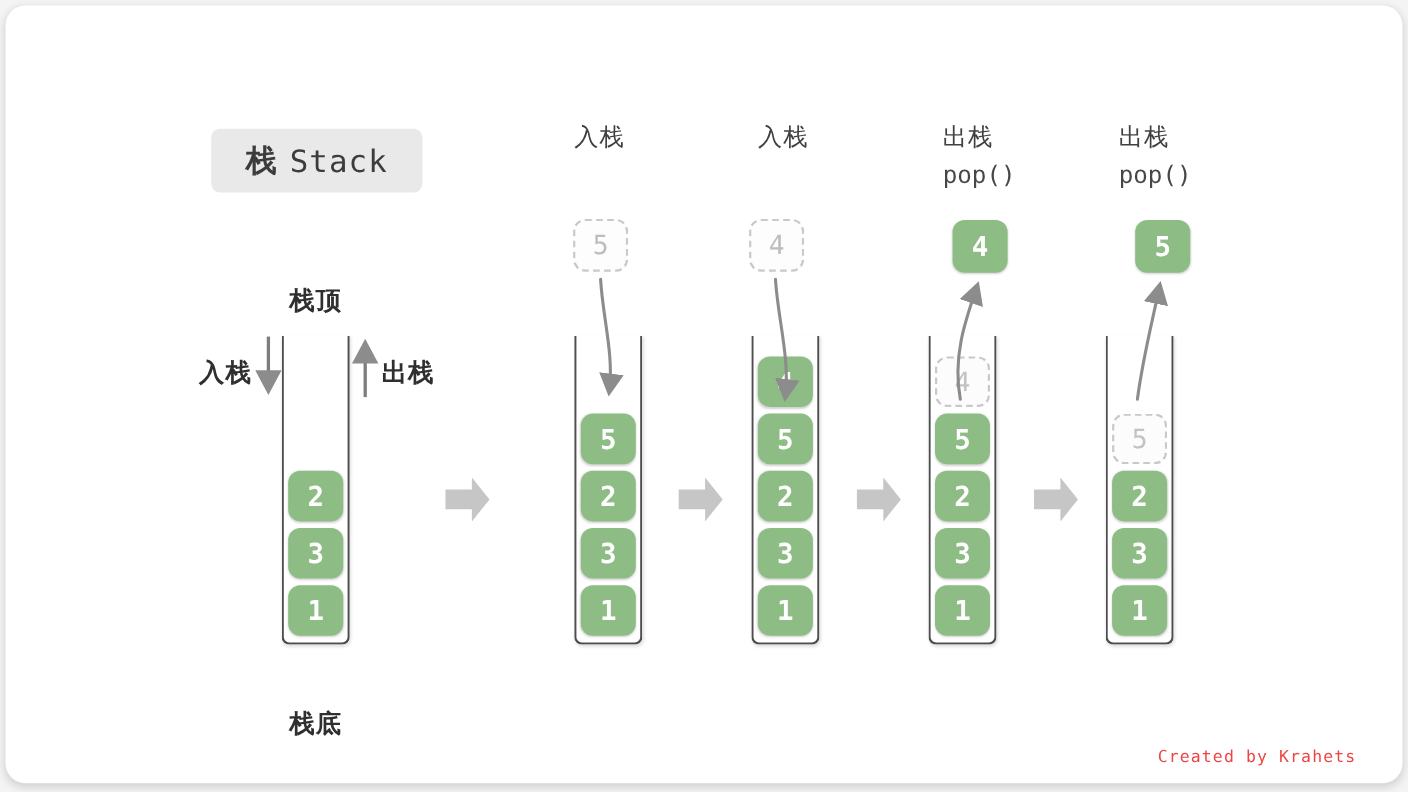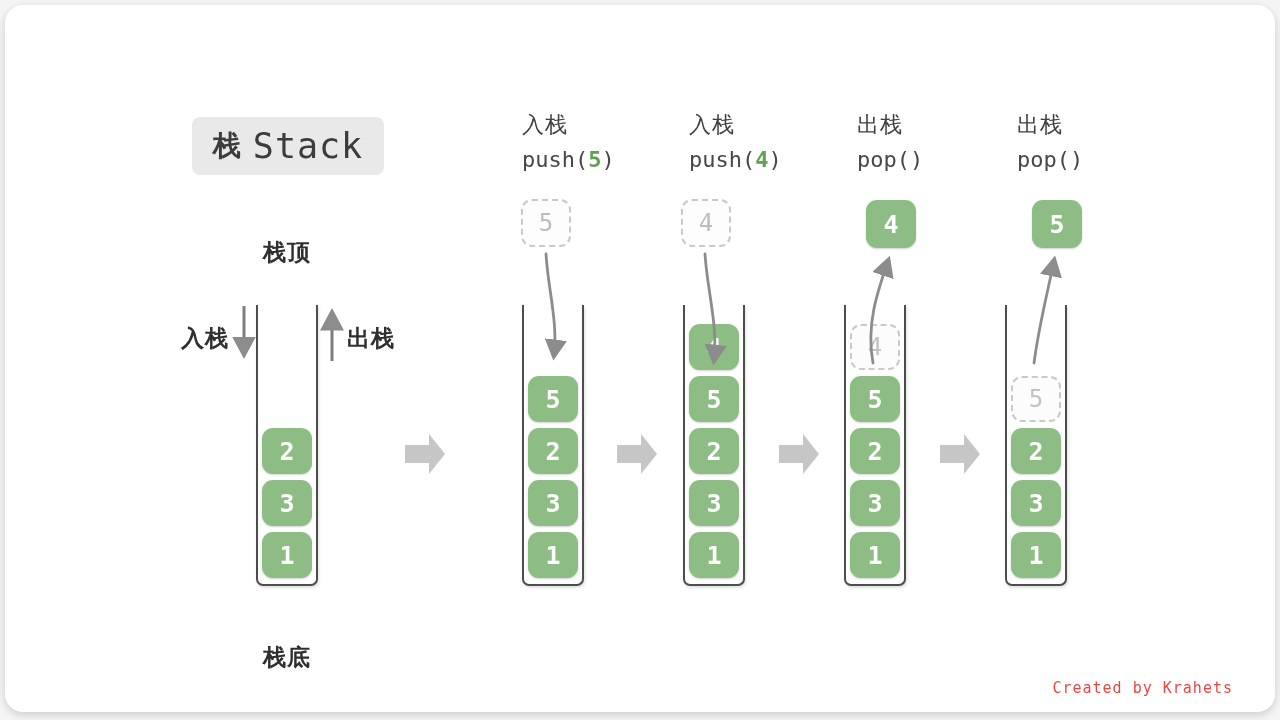--- a/index.html
+++ b/index.html
@@ -14,21 +14,21 @@
   }
 
   
   .title-box {
     position: absolute; left: 187px; top: 112px; width: 192px; height: 58px;
     background: #e9e9e9; border-radius: 8px;
     display: flex; align-items: center; justify-content: center;
     color: #3c3c3c;
   }
   .title-zh { font-weight: bold; font-size: 28px; font-family: "Liberation Sans", sans-serif; }
-  .title-en { font-size: 35px; font-family: "DejaVu Sans Mono", monospace; margin-left: 12px; letter-spacing: 1px; color: #3c3c3c; }
+  .title-en { font-size: 28px; font-family: "DejaVu Sans Mono", monospace; margin-left: 12px; letter-spacing: 1px; color: #3c3c3c; }
 
   
   .op-header { position: absolute; top: 107px; width: 160px; color: #3f3f3f; }
   .op-zh { font-size: 22px; line-height: 26px; letter-spacing: 1px; }
   .op-code { margin-top: 9px; font-family: "DejaVu Sans Mono", monospace; font-size: 22px; line-height: 26px; color: #47474a; }
   .op-code .arg { color: #5fa052; font-weight: bold; }
 
   
   .side-label { position: absolute; font-weight: bold; font-size: 23px; color: #2f2f2f; letter-spacing: 1px; }
 
@@ -77,36 +77,34 @@
 <div class="page">
   <div class="card">
 
     <div class="title-box">
       <span class="title-zh">栈</span>
       <span class="title-en">Stack</span>
     </div>
 
     <div class="op-header" style="left:517px">
       <div class="op-zh">入栈</div>
-      <div class="op-code"><span>push(</span><span class="arg">5</span><span>)</span></div>
     </div>
     <div class="op-header" style="left:684px">
       <div class="op-zh">入栈</div>
-      <div class="op-code"><span>push(</span><span class="arg">4</span><span>)</span></div>
     </div>
     <div class="op-header" style="left:852px">
       <div class="op-zh">出栈</div>
       <div class="op-code"><span>pop(</span><span class="arg"></span><span>)</span></div>
     </div>
     <div class="op-header" style="left:1012px">
       <div class="op-zh">出栈</div>
       <div class="op-code"><span>pop(</span><span class="arg"></span><span>)</span></div>
     </div>
 
-    <div class="side-label" style="left:258px; top:232px">栈顶</div>
+    <div class="side-label" style="left:258px; top:253px">栈顶</div>
     <div class="side-label" style="left:176px; top:318px">入栈</div>
     <div class="side-label" style="left:342px; top:318px">出栈</div>
     <div class="side-label" style="left:258px; top:637px">栈底</div>
 
     <div class="float-box dashed" style="left:516px; top:194px">
       <span>5</span>
     </div>
     <div class="float-box dashed" style="left:676px; top:194px">
       <span>4</span>
     </div>

